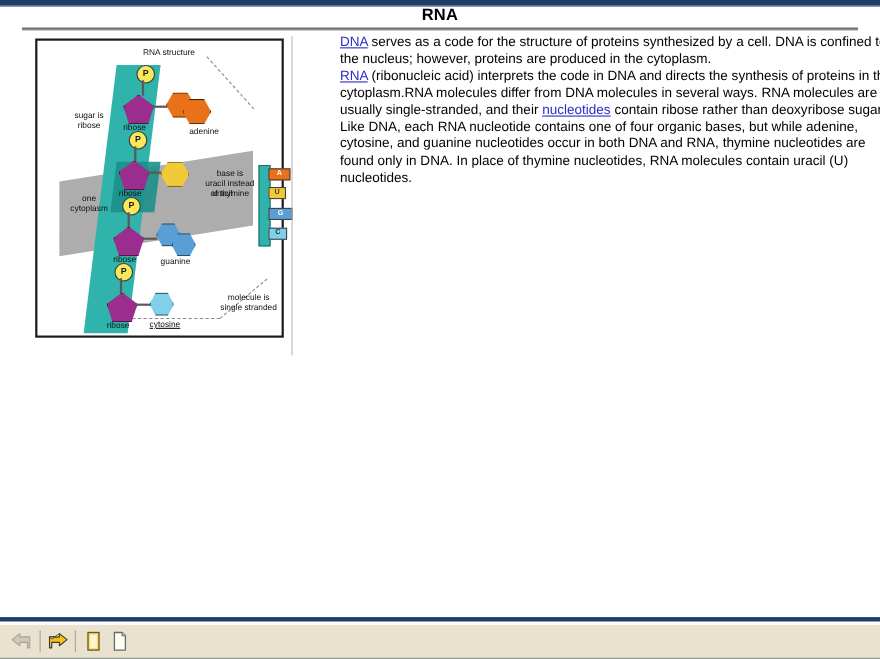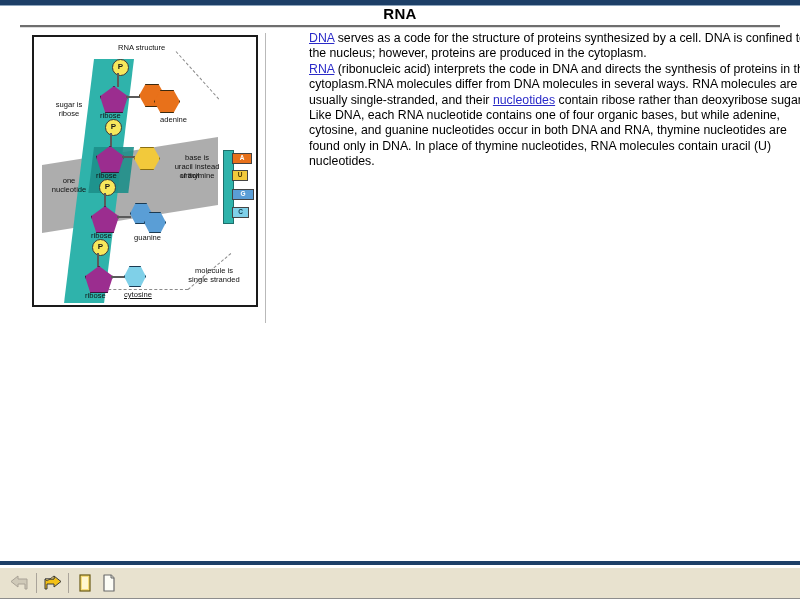--- a/index.html
+++ b/index.html
@@ -93,21 +93,21 @@
     left: 0; top: 306px;
     width: 800px;
     text-align: center;
     font-size: 9.5px;
     color: #3a3a3a;
   }
 
   
   .fig {
     position: absolute;
-    left: 4px; top: 0;
+    left: 16px; top: 0;
     width: 222px; height: 268px;
     overflow: hidden;
   }
   .fig-label {
     position: absolute;
     font-size: 7.6px;
     color: #111111;
     text-align: center;
     line-height: 9px;
     white-space: nowrap;
@@ -291,21 +291,21 @@
       <div class="fig-label" style="left:96px; top:134px;padding-left:47px;">uracil</div>
 
       <div class="fig-label wrap" style="left:128px; top:103px; width:62px;">
         <span>base is</span><br>
         <span>uracil instead</span><br>
         <span>of thymine</span>
       </div>
 
       <div class="fig-label wrap" style="left:6px; top:126px; width:50px;">
         <span>one</span><br>
-        <span>nucleotide</span>
+        <span>cytoplasm</span>
       </div>
 
       <div class="phos" style="left:61px; top:142px;">P</div>
       <div class="bond-v" style="left:66px; top:156px; height:14px;"></div>
       <div class="sugar" style="left:53px; top:169px;"></div>
       <div class="fig-label" style="left:53px; top:194px;">ribose</div>
       <div class="bond" style="left:79px; top:179px; width:14px;"></div>
       <div class="base-hex2" style="left:92px; top:166px; background:#5a9ed6;"></div>
       <div class="base-hex2" style="left:106px; top:175px; background:#5a9ed6;"></div>
       <div class="fig-label" style="left:96px; top:196px;">guanine</div>

